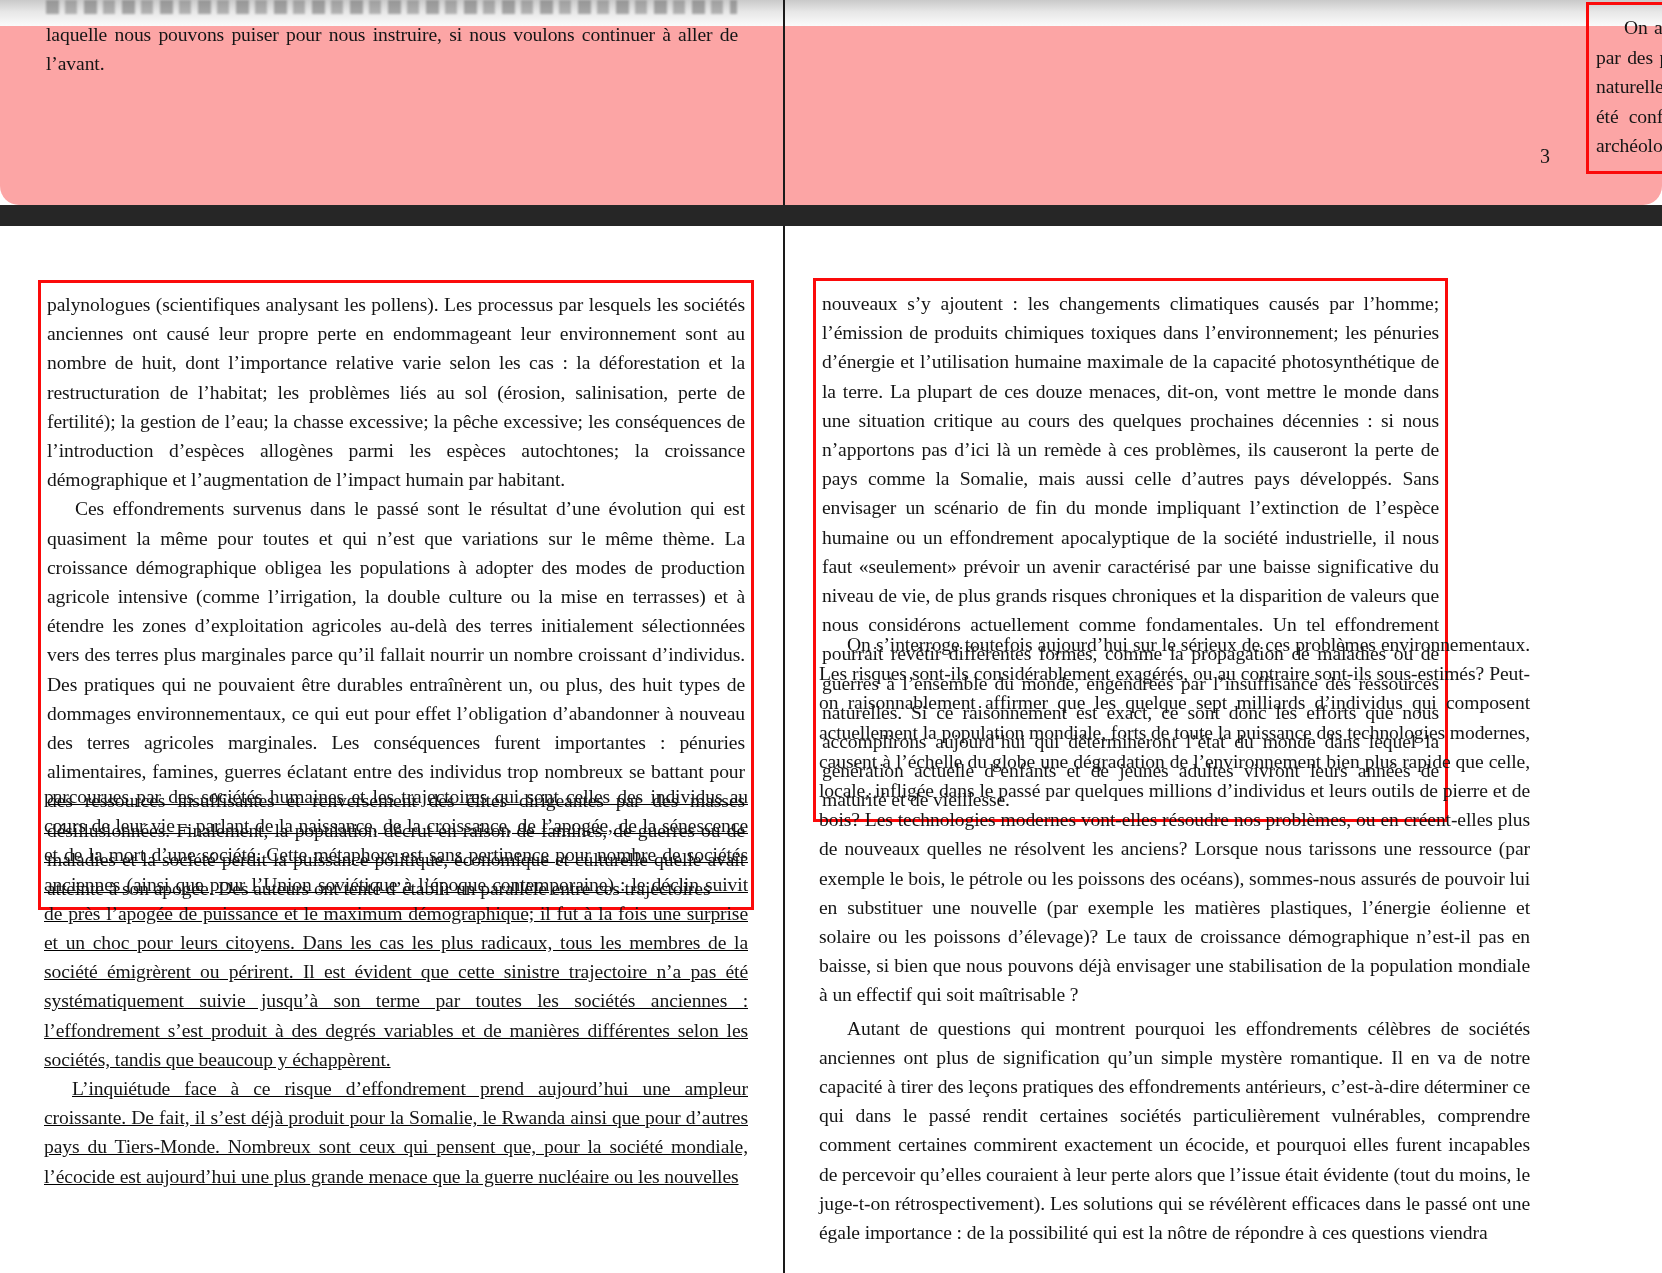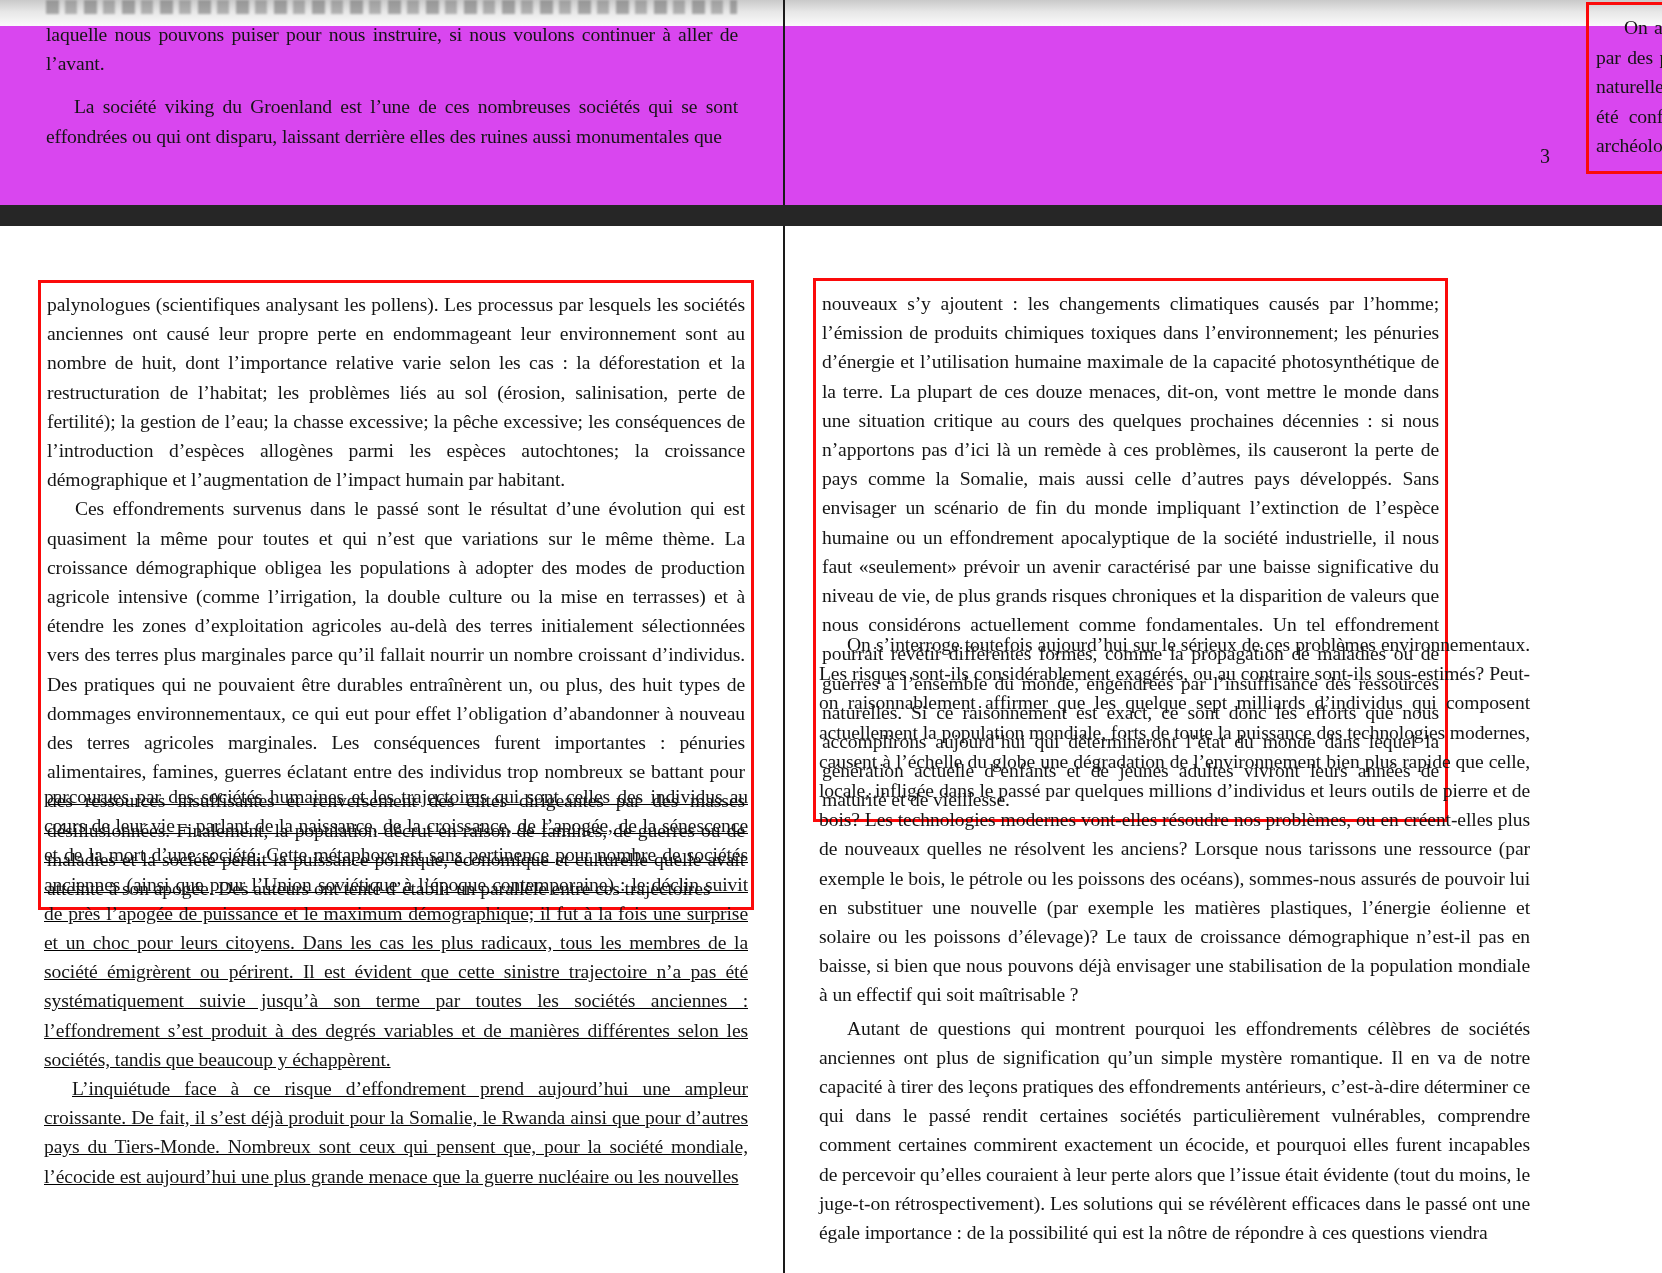--- a/index.html
+++ b/index.html
@@ -18,21 +18,22 @@
     position: absolute;
     inset: 0;
     display: flex;
     flex-direction: column;
   }
   
   .row-top {
     height: 205px;
     display: flex;
     position: relative;
-    background: #d946ef;
+    background: #fca5a5;
+    border-radius: 19px;
   }
   .row-divider {
     height: 21px;
     background: #262626;
     width: 100%;
     flex: 0 0 auto;
   }
   .row-bottom {
     flex: 1 1 auto;
     display: flex;
@@ -164,21 +165,20 @@
 <div class="page">
 
   <div class="row-top">
 
     <div class="col col-left clip">
       <div class="scan-fade"></div>
       <div class="ghost-line"></div>
       <div class="tl-body">
         <p>laquelle nous pouvons puiser pour nous instruire, si nous voulons continuer à aller de l’avant.</p>
         <div class="gap"></div>
-        <p class="indent">La société viking du Groenland est l’une de ces nombreuses sociétés qui se sont effondrées ou qui ont disparu, laissant derrière elles des ruines aussi monumentales que</p>
       </div>
     </div>
 
     <div class="col col-right clip">
       <div class="scan-fade"></div>
       <div class="redbox tr-box">
         <p class="indent">On a longtemps soupçonné que nombre de ces abandons mystérieux avaient été causés par des problèmes écologiques : les habitants avaient détruit, sans le savoir, les ressources naturelles dont dépendait leur société. Cette hypothèse de suicide écologique – écocide – a été confirmée par des découvertes réalisées au cours des dernières décennies par des archéologues, des climatologues, des historiens, des paléontologues et des</p>
       </div>
       <div class="page-num">3</div>
     </div>

